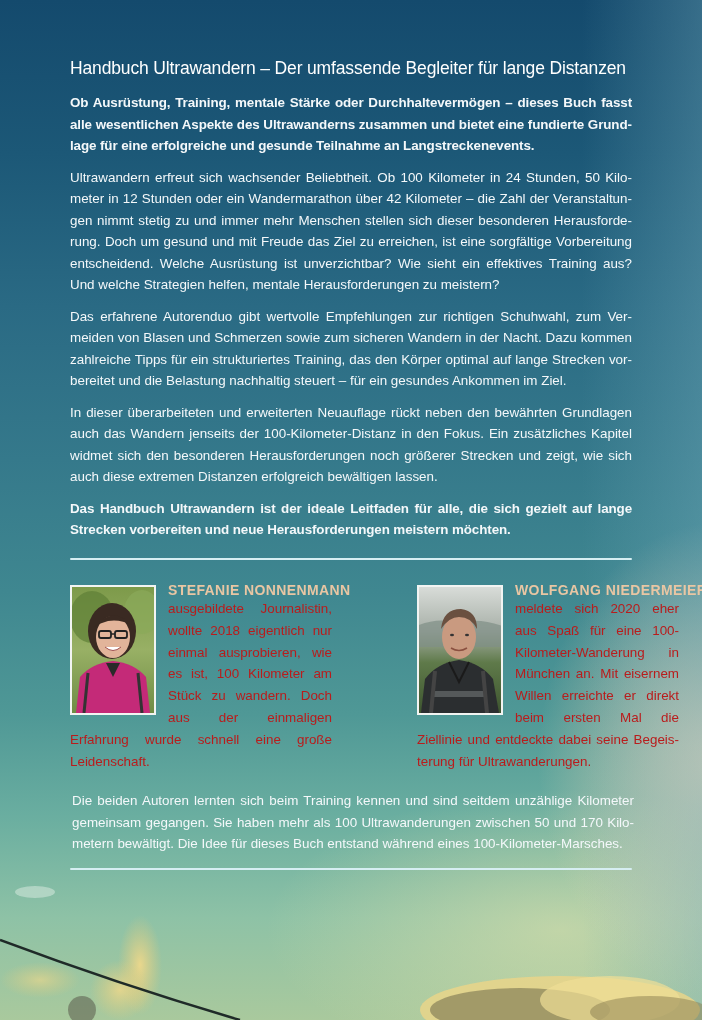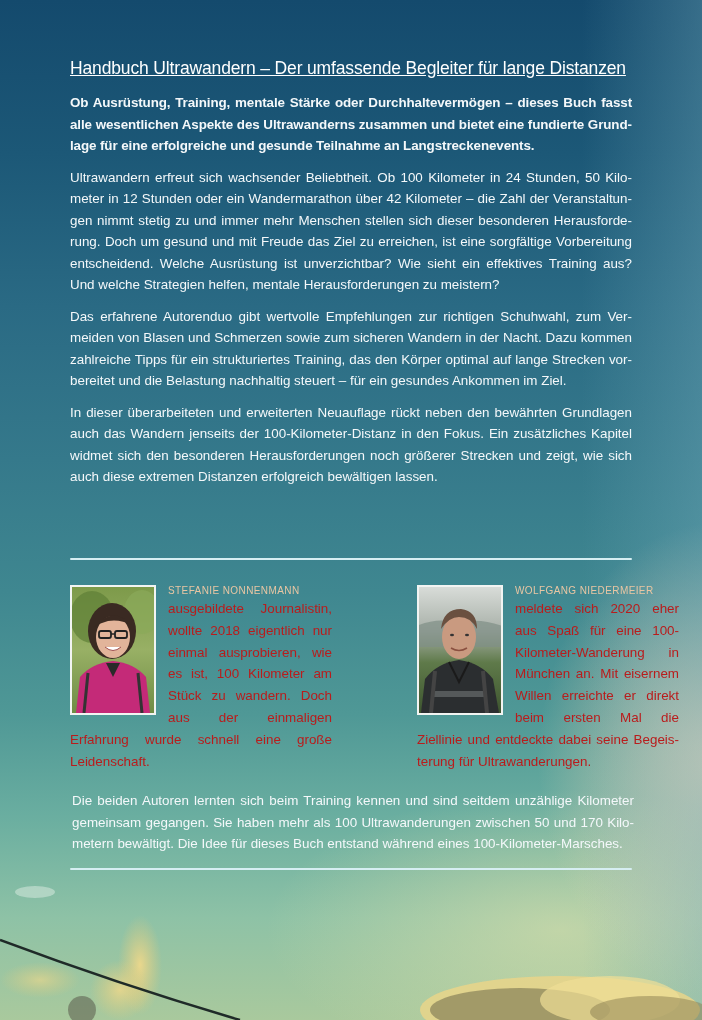--- a/index.html
+++ b/index.html
@@ -26,21 +26,20 @@
       top: 58px;
       width: 562px;
     }
     h1 {
       margin: 0 0 13px 0;
       font-size: 17.5px;
       font-weight: normal;
       letter-spacing: -0.15px;
       white-space: nowrap;
       color: #ffffff;
-      text-decoration: underline;
     }
     p {
       margin: 0 0 10px 0;
       font-size: 13.4px;
       line-height: 21.5px;
       text-align: justify;
       hyphens: manual;
       color: #f4f8fa;
     }
     p.bold { font-weight: bold; letter-spacing: -0.1px; }
@@ -62,22 +61,22 @@
       width: 86px;
       height: 130px;
       margin: 0 12px 4px 0;
       border: 2px solid #f2f4f2;
       box-sizing: border-box;
       position: relative;
       overflow: hidden;
     }
     .author .name {
       display: block;
-      font-size: 10px;
-      font-weight: normal;
+      font-size: 14px;
+      font-weight: bold;
       letter-spacing: 0.4px;
       color: #e9c6a3;
       line-height: 15px;
       margin-top: -2px;
       white-space: nowrap;
     }
     .author .bio {
       font-size: 13.4px;
       line-height: 21.8px;
       text-align: justify;
@@ -98,20 +97,21 @@
 <body>
 
 <div class="right-glow"></div>
 
 <div class="content">
   <h1>Handbuch Ultrawandern – Der umfassende Begleiter für lange Distanzen</h1>
   <p class="bold">Ob Ausrüstung, Training, mentale Stärke oder Durchhaltevermögen – dieses Buch fasst alle wesentlichen Aspekte des Ultrawanderns zusammen und bietet eine fundierte Grund­lage für eine erfolgreiche und gesunde Teilnahme an Langstreckenevents.</p>
   <p>Ultrawandern erfreut sich wachsender Beliebtheit. Ob 100 Kilometer in 24 Stunden, 50 Kilo­meter in 12 Stunden oder ein Wandermarathon über 42 Kilometer – die Zahl der Veranstaltun­gen nimmt stetig zu und immer mehr Menschen stellen sich dieser besonderen Herausforde­rung. Doch um gesund und mit Freude das Ziel zu erreichen, ist eine sorgfältige Vorbereitung entscheidend. Welche Ausrüstung ist unverzichtbar? Wie sieht ein effektives Training aus? Und welche Strategien helfen, mentale Herausforderungen zu meistern?</p>
   <p>Das erfahrene Autorenduo gibt wertvolle Empfehlungen zur richtigen Schuhwahl, zum Ver­meiden von Blasen und Schmerzen sowie zum sicheren Wandern in der Nacht. Dazu kommen zahlreiche Tipps für ein strukturiertes Training, das den Körper optimal auf lange Strecken vor­bereitet und die Belastung nachhaltig steuert – für ein gesundes Ankommen im Ziel.</p>
   <p>In dieser überarbeiteten und erweiterten Neuauflage rückt neben den bewährten Grundlagen auch das Wandern jenseits der 100-Kilometer-Distanz in den Fokus. Ein zusätzliches Kapitel widmet sich den besonderen Herausforderungen noch größerer Strecken und zeigt, wie sich auch diese extremen Distanzen erfolgreich bewältigen lassen.</p>
+  <p class="bold">Das Handbuch Ultrawandern ist der ideale Leitfaden für alle, die sich gezielt auf lange Strecken vorbereiten und neue Herausforderungen meistern möchten.</p>
 </div>
 
 <div class="rule" style="top:558px;"></div>
 
 <div class="author" style="left:70px;">
   <div class="photo">
     <svg width="82" height="126" viewBox="0 0 82 126">
       <defs>
         <linearGradient id="bg1" x1="0" y1="0" x2="0" y2="1">
           <stop offset="0" stop-color="#7d9a4a"></stop>

